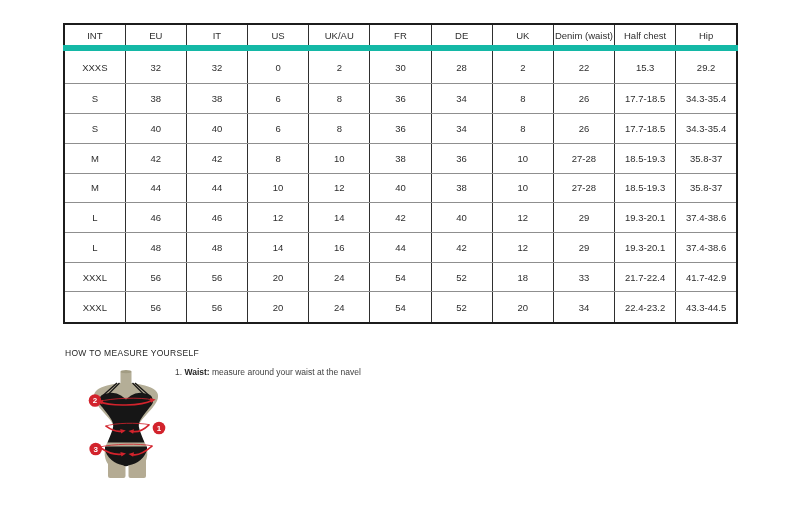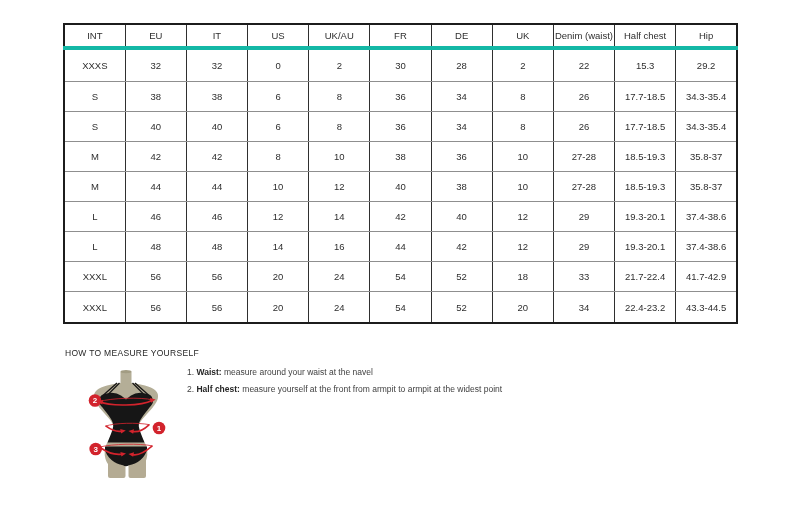--- a/index.html
+++ b/index.html
@@ -23,33 +23,33 @@
   .size-table th, .size-table td {
     border-left: 1px solid #2f2f2f;
     border-right: 1px solid #2f2f2f;
     border-top: 1px solid #8f8f8f;
     border-bottom: 1px solid #8f8f8f;
     text-align: center; vertical-align: middle;
     font-weight: normal; padding: 0;
     white-space: nowrap; overflow: hidden;
   }
   .size-table thead tr { height: 24px; }
-  .size-table thead th { border-bottom: 4px solid #14b8a6; }
+  .size-table thead th { border-bottom: 6px solid #14b8a6; }
 
   
   .measure-title {
     position: absolute; left: 65px; top: 348px;
     font-size: 8.5px; font-weight: normal; color: #262626;
     letter-spacing: 0.3px;
   }
   .measure-list {
     position: absolute; left: 175px; top: 367px; width: 340px;
     font-size: 8.5px; line-height: 10px; color: #3f3f3f;
   }
-  .m-item { margin-bottom: 7px; white-space: nowrap; margin-left: 12px; }
+  .m-item { margin-bottom: 7px; white-space: nowrap; }
   .m-label { font-weight: bold; color: #262626; }
 
   .measure-figure {
     position: absolute; left: 86px; top: 368px;
     width: 80px; height: 114px;
   }
   .measure-figure svg { display: block; width: 80px; height: 114px; }
   .marker-num {
     fill: #ffffff; font-family: "Liberation Sans", sans-serif;
     font-size: 8px; font-weight: bold; text-anchor: middle;
@@ -287,20 +287,15 @@
       </g>
     </svg>
   </div>
 
   <div class="measure-list">
     <div class="m-item">
       <span>1.</span>
       <span class="m-label">Waist:</span>
       <span>measure around your waist at the navel</span>
     </div>
-    <div class="m-item">
-      <span>2.</span>
-      <span class="m-label">Half chest:</span>
-      <span>measure yourself at the front from armpit to armpit at the widest point</span>
-    </div>
   </div>
 
 </div>
 
 </body></html>

